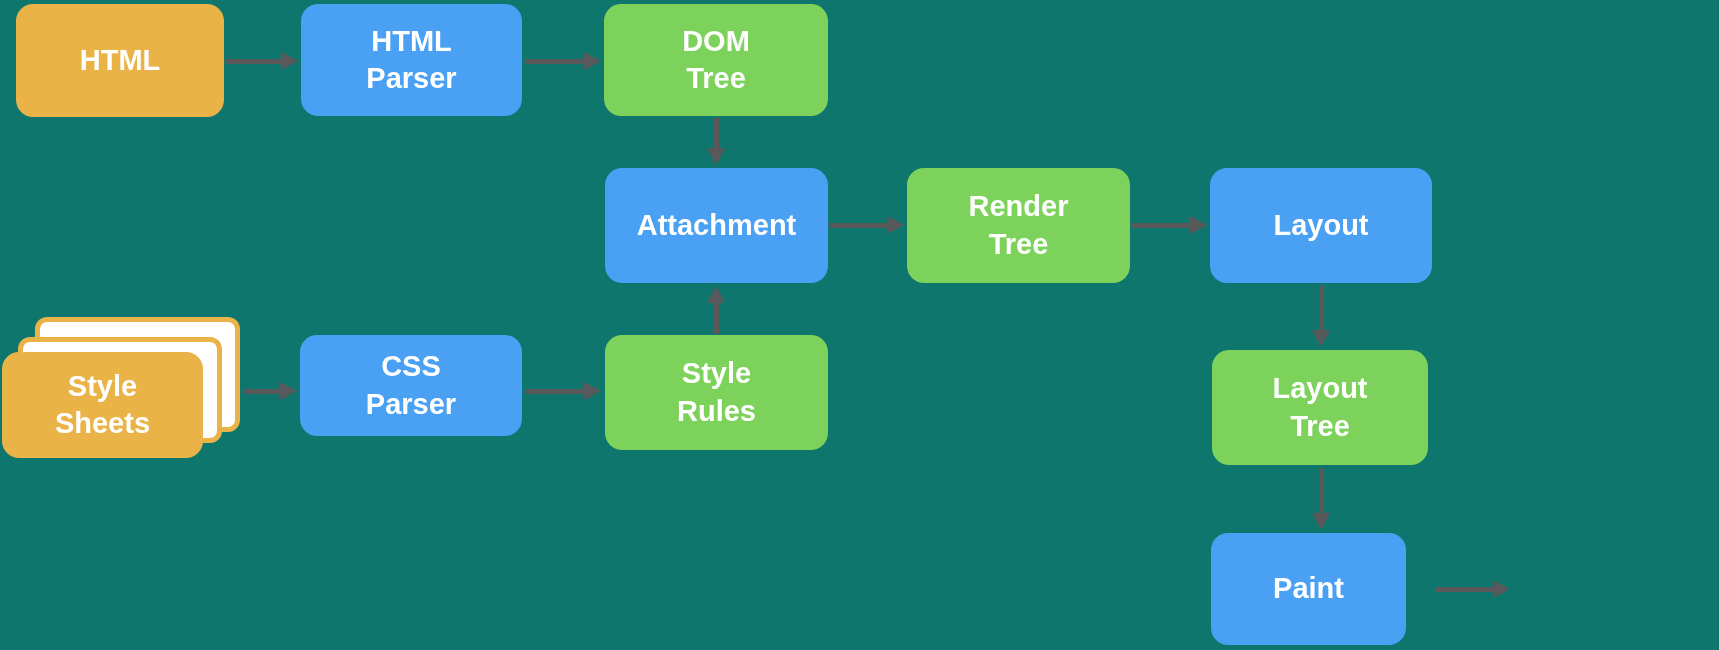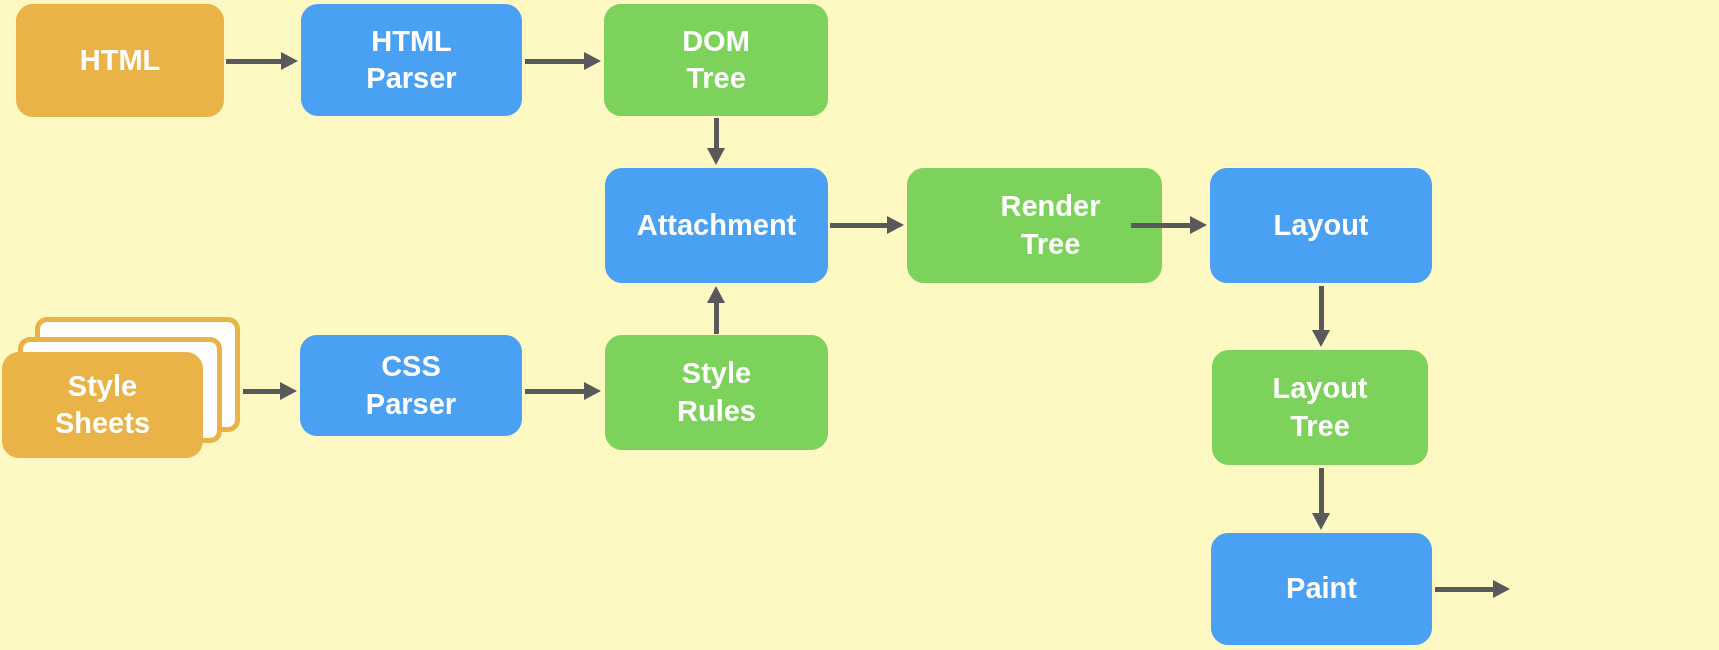--- a/index.html
+++ b/index.html
@@ -4,21 +4,21 @@
 <style>
   html, body {
     margin: 0;
     padding: 0;
     background: #000000;
   }
   .canvas {
     position: relative;
     width: 1719px;
     height: 650px;
-    background: #fef9c3;
+    background: #0f766e;
     overflow: hidden;
     font-family: "Liberation Sans", sans-serif;
   }
   .node {
     position: absolute;
     border-radius: 17px;
     display: flex;
     align-items: center;
     justify-content: center;
     text-align: center;
@@ -31,26 +31,26 @@
   .c-orange { background: #EAB347; }
   .c-blue   { background: #4AA0F2; }
   .c-green  { background: #7CD25A; }
   .c-pink   { background: #D5679E; }
 
   
   .n-html        { left: 16px;   top: 4px;   width: 208px; height: 113px; }
   .n-html-parser { left: 301px;  top: 4px;   width: 221px; height: 112px; }
   .n-dom-tree    { left: 604px;  top: 4px;   width: 224px; height: 112px; }
   .n-attachment  { left: 605px;  top: 168px; width: 223px; height: 115px; }
-  .n-render-tree { left: 907px;  top: 168px; width: 223px; height: 115px; padding-left: 32px; }
+  .n-render-tree { left: 907px;  top: 168px; width: 223px; height: 115px; }
   .n-layout      { left: 1210px; top: 168px; width: 222px; height: 115px; }
   .n-css-parser  { left: 300px;  top: 335px; width: 222px; height: 101px; }
   .n-style-rules { left: 605px;  top: 335px; width: 223px; height: 115px; }
   .n-layout-tree { left: 1212px; top: 350px; width: 216px; height: 115px; }
-  .n-paint       { left: 1211px; top: 533px; width: 221px; height: 112px; }
+  .n-paint       { left: 1211px; top: 533px; width: 195px; height: 112px; }
   .n-compositing { left: 1513px; top: 534px; width: 201px; height: 109px; }
 
   
   .sheet-card {
     position: absolute;
     background: #ffffff;
     border: 5px solid #EAB347;
     border-radius: 12px;
     box-sizing: border-box;
   }

